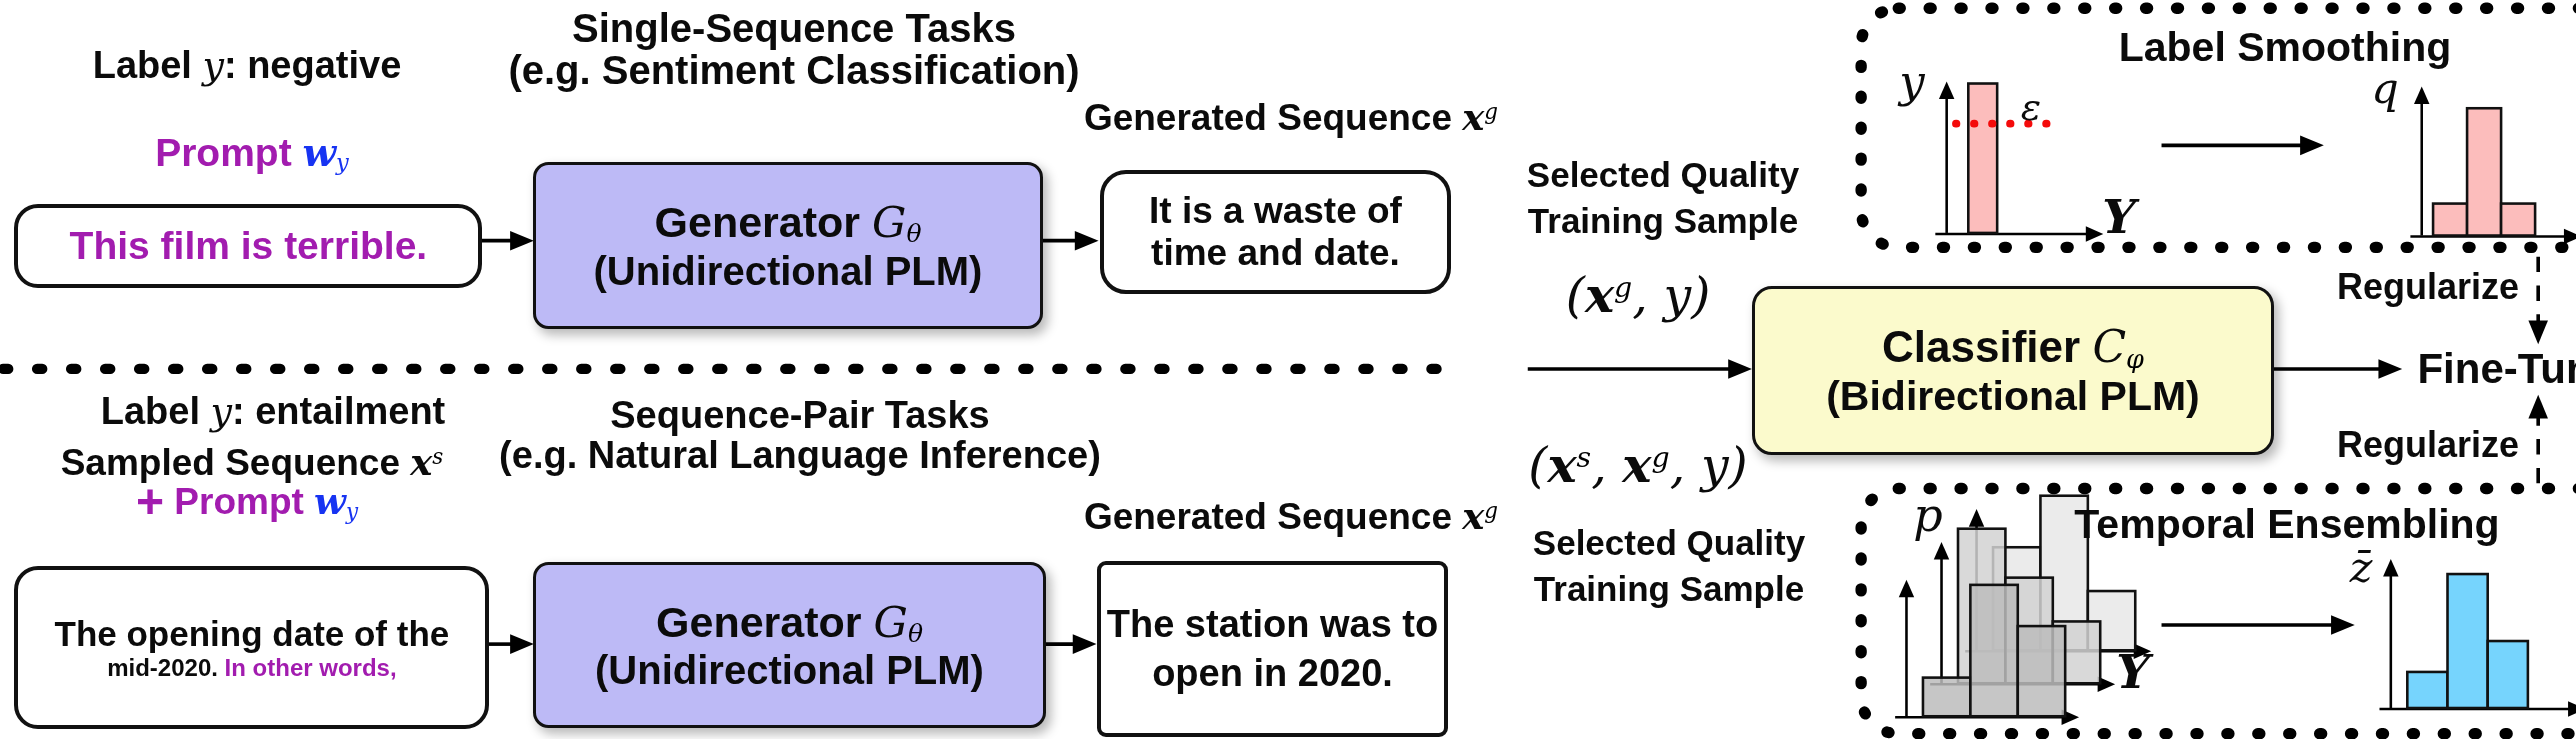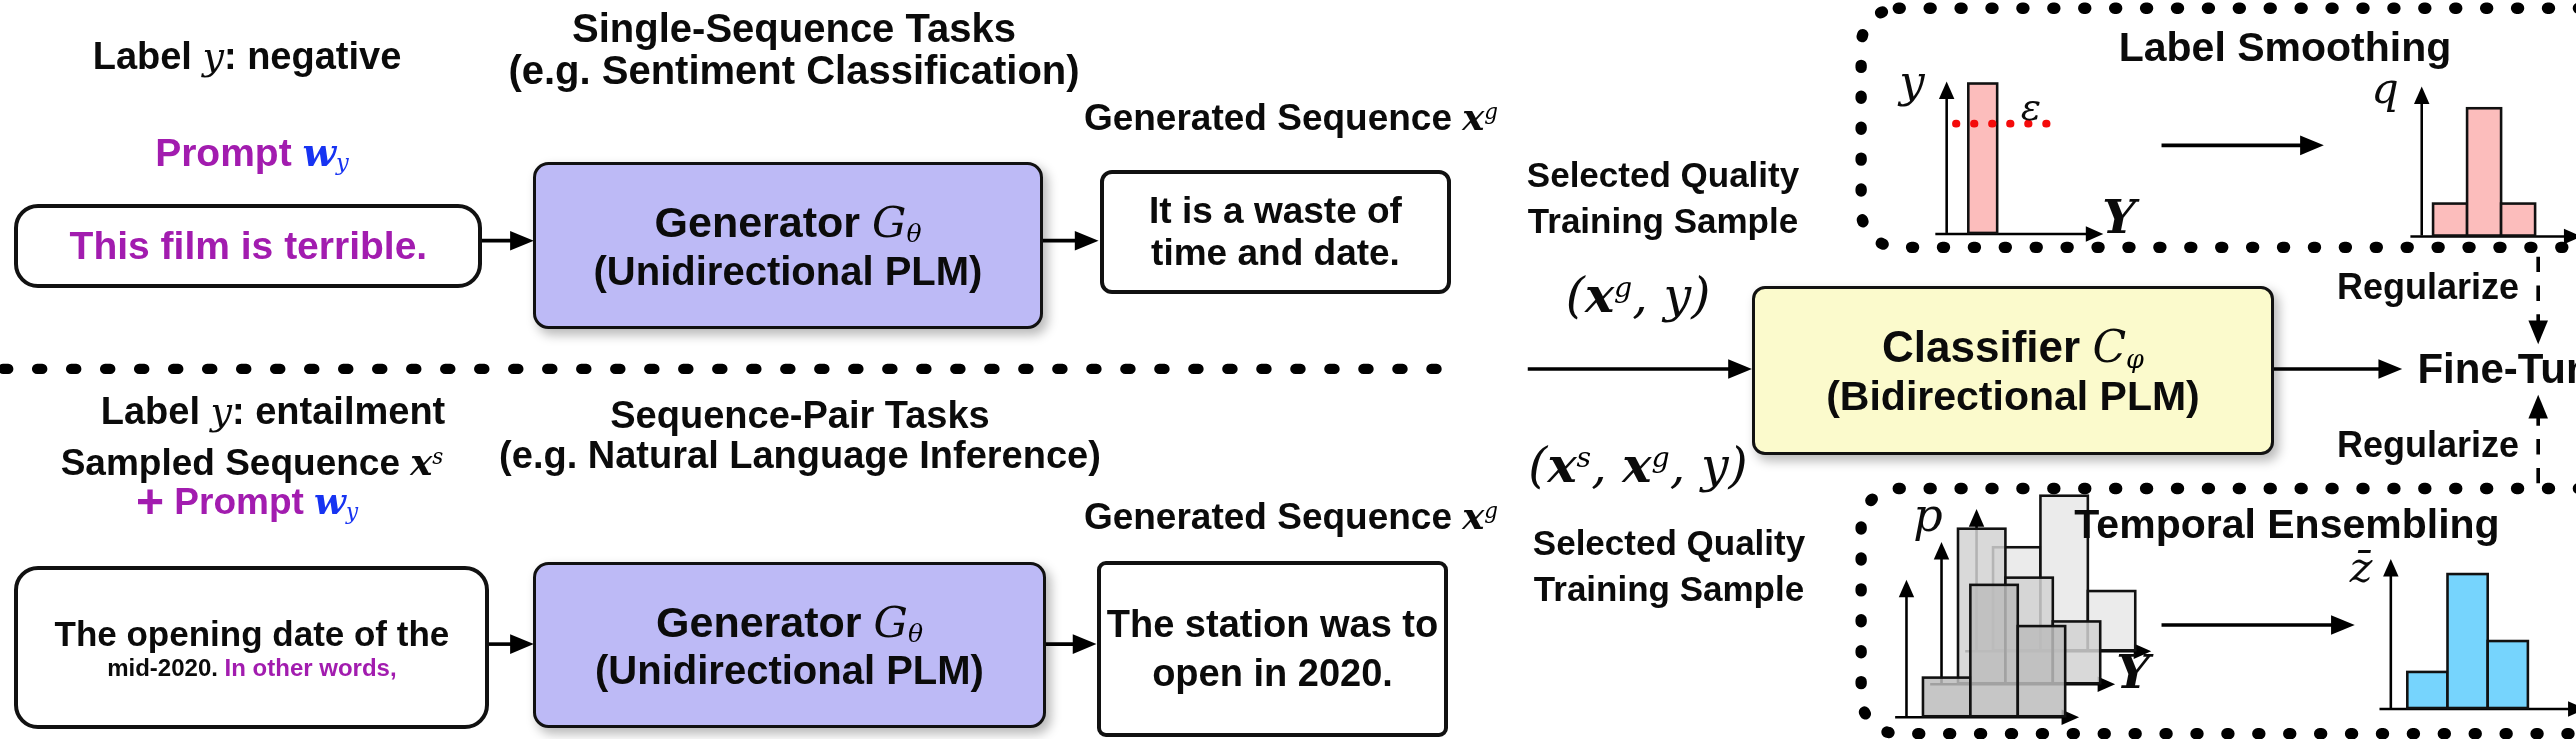--- a/index.html
+++ b/index.html
@@ -86,35 +86,35 @@
     <rect x="3916" y="1215" width="92" height="175" fill="#BCBCBC" fill-opacity="0.85" stroke="#111" stroke-width="5"></rect>
     <line x1="4640" y1="1374" x2="4640" y2="1111" stroke="#000" stroke-width="5"></line>
     <polygon points="4640,1085 4655,1119 4625,1119" fill="#000"></polygon>
     <line x1="4618" y1="1376" x2="4992" y2="1376" stroke="#000" stroke-width="5"></line>
     <polygon points="5018,1376 4984,1391 4984,1361" fill="#000"></polygon>
     <rect x="4672" y="1304" width="78" height="70" fill="#76D4FD" fill-opacity="1" stroke="#111" stroke-width="5"></rect>
     <rect x="4750" y="1114" width="78" height="260" fill="#76D4FD" fill-opacity="1" stroke="#111" stroke-width="5"></rect>
     <rect x="4828" y="1244" width="78" height="130" fill="#76D4FD" fill-opacity="1" stroke="#111" stroke-width="5"></rect>
   </svg>
 
-<div class="abs ctr" style="left:247px;top:56px;font-size:38px"><span class="b">Label </span><span class="mi">y</span><span class="b">: negative</span></div>
+<div class="abs ctr" style="left:247px;top:65px;font-size:38px"><span class="b">Label </span><span class="mi">y</span><span class="b">: negative</span></div>
 <div class="abs ctr" style="left:252px;top:152px;font-size:39px"><span class="b blue">Prompt </span><span class="mbi blue">w</span><span class="msub blue">y</span></div>
 <div class="box" style="left:14.4px;top:204px;width:460px;height:76px">
   <div class="line" style="font-size:39px"><span class="b blue">This film is terrible.</span></div>
 </div>
 <div class="abs ctr" style="left:794px;top:49px;font-size:40px;line-height:1.06">
   <div class="line"><span class="b">Single-Sequence Tasks</span></div>
   <div class="line"><span class="b">(e.g. Sentiment Classification)</span></div>
 </div>
 <div class="box shadow" style="left:533px;top:162px;width:504px;height:161px;background:#BDBAF6;border-width:3.6px;border-radius:15.5px">
   <div class="line" style="font-size:43px"><span class="b">Generator </span><span class="mi">G</span><span class="msub">θ</span></div>
   <div class="line" style="font-size:40px"><span class="b">(Unidirectional PLM)</span></div>
 </div>
 <div class="abs ctr" style="left:1291px;top:117px;font-size:37px"><span class="b">Generated Sequence </span><span class="mbi">x</span><span class="msup">g</span></div>
-<div class="box" style="left:1100px;top:170px;width:343px;height:116px;border-width:4.1px;border-radius:12px">
+<div class="box" style="left:1100px;top:170px;width:343px;height:116px;border-width:4.1px;border-radius:26px">
   <div class="line" style="font-size:37px"><span class="b">It is a waste of</span></div>
   <div class="line" style="font-size:37px"><span class="b">time and date.</span></div>
 </div>
 <div class="abs ctr" style="left:1663px;top:197px;font-size:35px;line-height:1.3">
   <div class="line"><span class="b">Selected Quality</span></div>
   <div class="line"><span class="b">Training Sample</span></div>
 </div>
 <div class="abs ctr" style="left:1638px;top:295px;font-size:49px"><span class="mi">(</span><span class="mbi">x</span><span class="msup">g</span><span class="mi">, </span><span class="mi">y</span><span class="mi">)</span></div>
 
 <div class="abs ctr" style="left:273px;top:411px;font-size:38px"><span class="b">Label </span><span class="mi">y</span><span class="b">: entailment</span></div>
@@ -136,21 +136,21 @@
 <div class="box" style="left:1097px;top:561px;width:343px;height:168px;border-width:4.1px;border-radius:9px">
   <div class="line" style="font-size:38px;line-height:1.28"><span class="b">The station was to</span></div>
   <div class="line" style="font-size:38px;line-height:1.28"><span class="b">open in 2020.</span></div>
 </div>
 <div class="abs ctr" style="left:1638px;top:465px;font-size:49px"><span class="mi">(</span><span class="mbi">x</span><span class="msup">s</span><span class="mi">, </span><span class="mbi">x</span><span class="msup">g</span><span class="mi">, </span><span class="mi">y</span><span class="mi">)</span></div>
 <div class="abs ctr" style="left:1669px;top:565px;font-size:35px;line-height:1.3">
   <div class="line"><span class="b">Selected Quality</span></div>
   <div class="line"><span class="b">Training Sample</span></div>
 </div>
 
-<div class="box shadow" style="left:1752px;top:286px;width:516px;height:163px;background:#FBFACC;border-width:3.6px;border-radius:13px">
+<div class="box shadow" style="left:1752px;top:286px;width:516px;height:163px;background:#FBFACC;border-width:3.6px;border-radius:20px">
   <div class="line" style="font-size:44px"><span class="b">Classifier </span><span class="mi">C</span><span class="msub">φ</span></div>
   <div class="line" style="font-size:41px"><span class="b">(Bidirectional PLM)</span></div>
 </div>
 <div class="abs ctr" style="left:2428px;top:287px;font-size:36px"><span class="b">Regularize</span></div>
 <div class="abs ctr" style="left:2536px;top:369px;font-size:42px"><span class="b">Fine-Tuning</span></div>
 <div class="abs ctr" style="left:2428px;top:445px;font-size:36px"><span class="b">Regularize</span></div>
 
 <div class="abs ctr" style="left:2285px;top:47px;font-size:41px"><span class="b">Label Smoothing</span></div>
 <div class="abs ctr" style="left:1912px;top:81px;font-size:45px"><span class="mi">y</span></div>
 <div class="abs ctr" style="left:2031px;top:107px;font-size:38px"><span class="mi red">ε</span></div>

